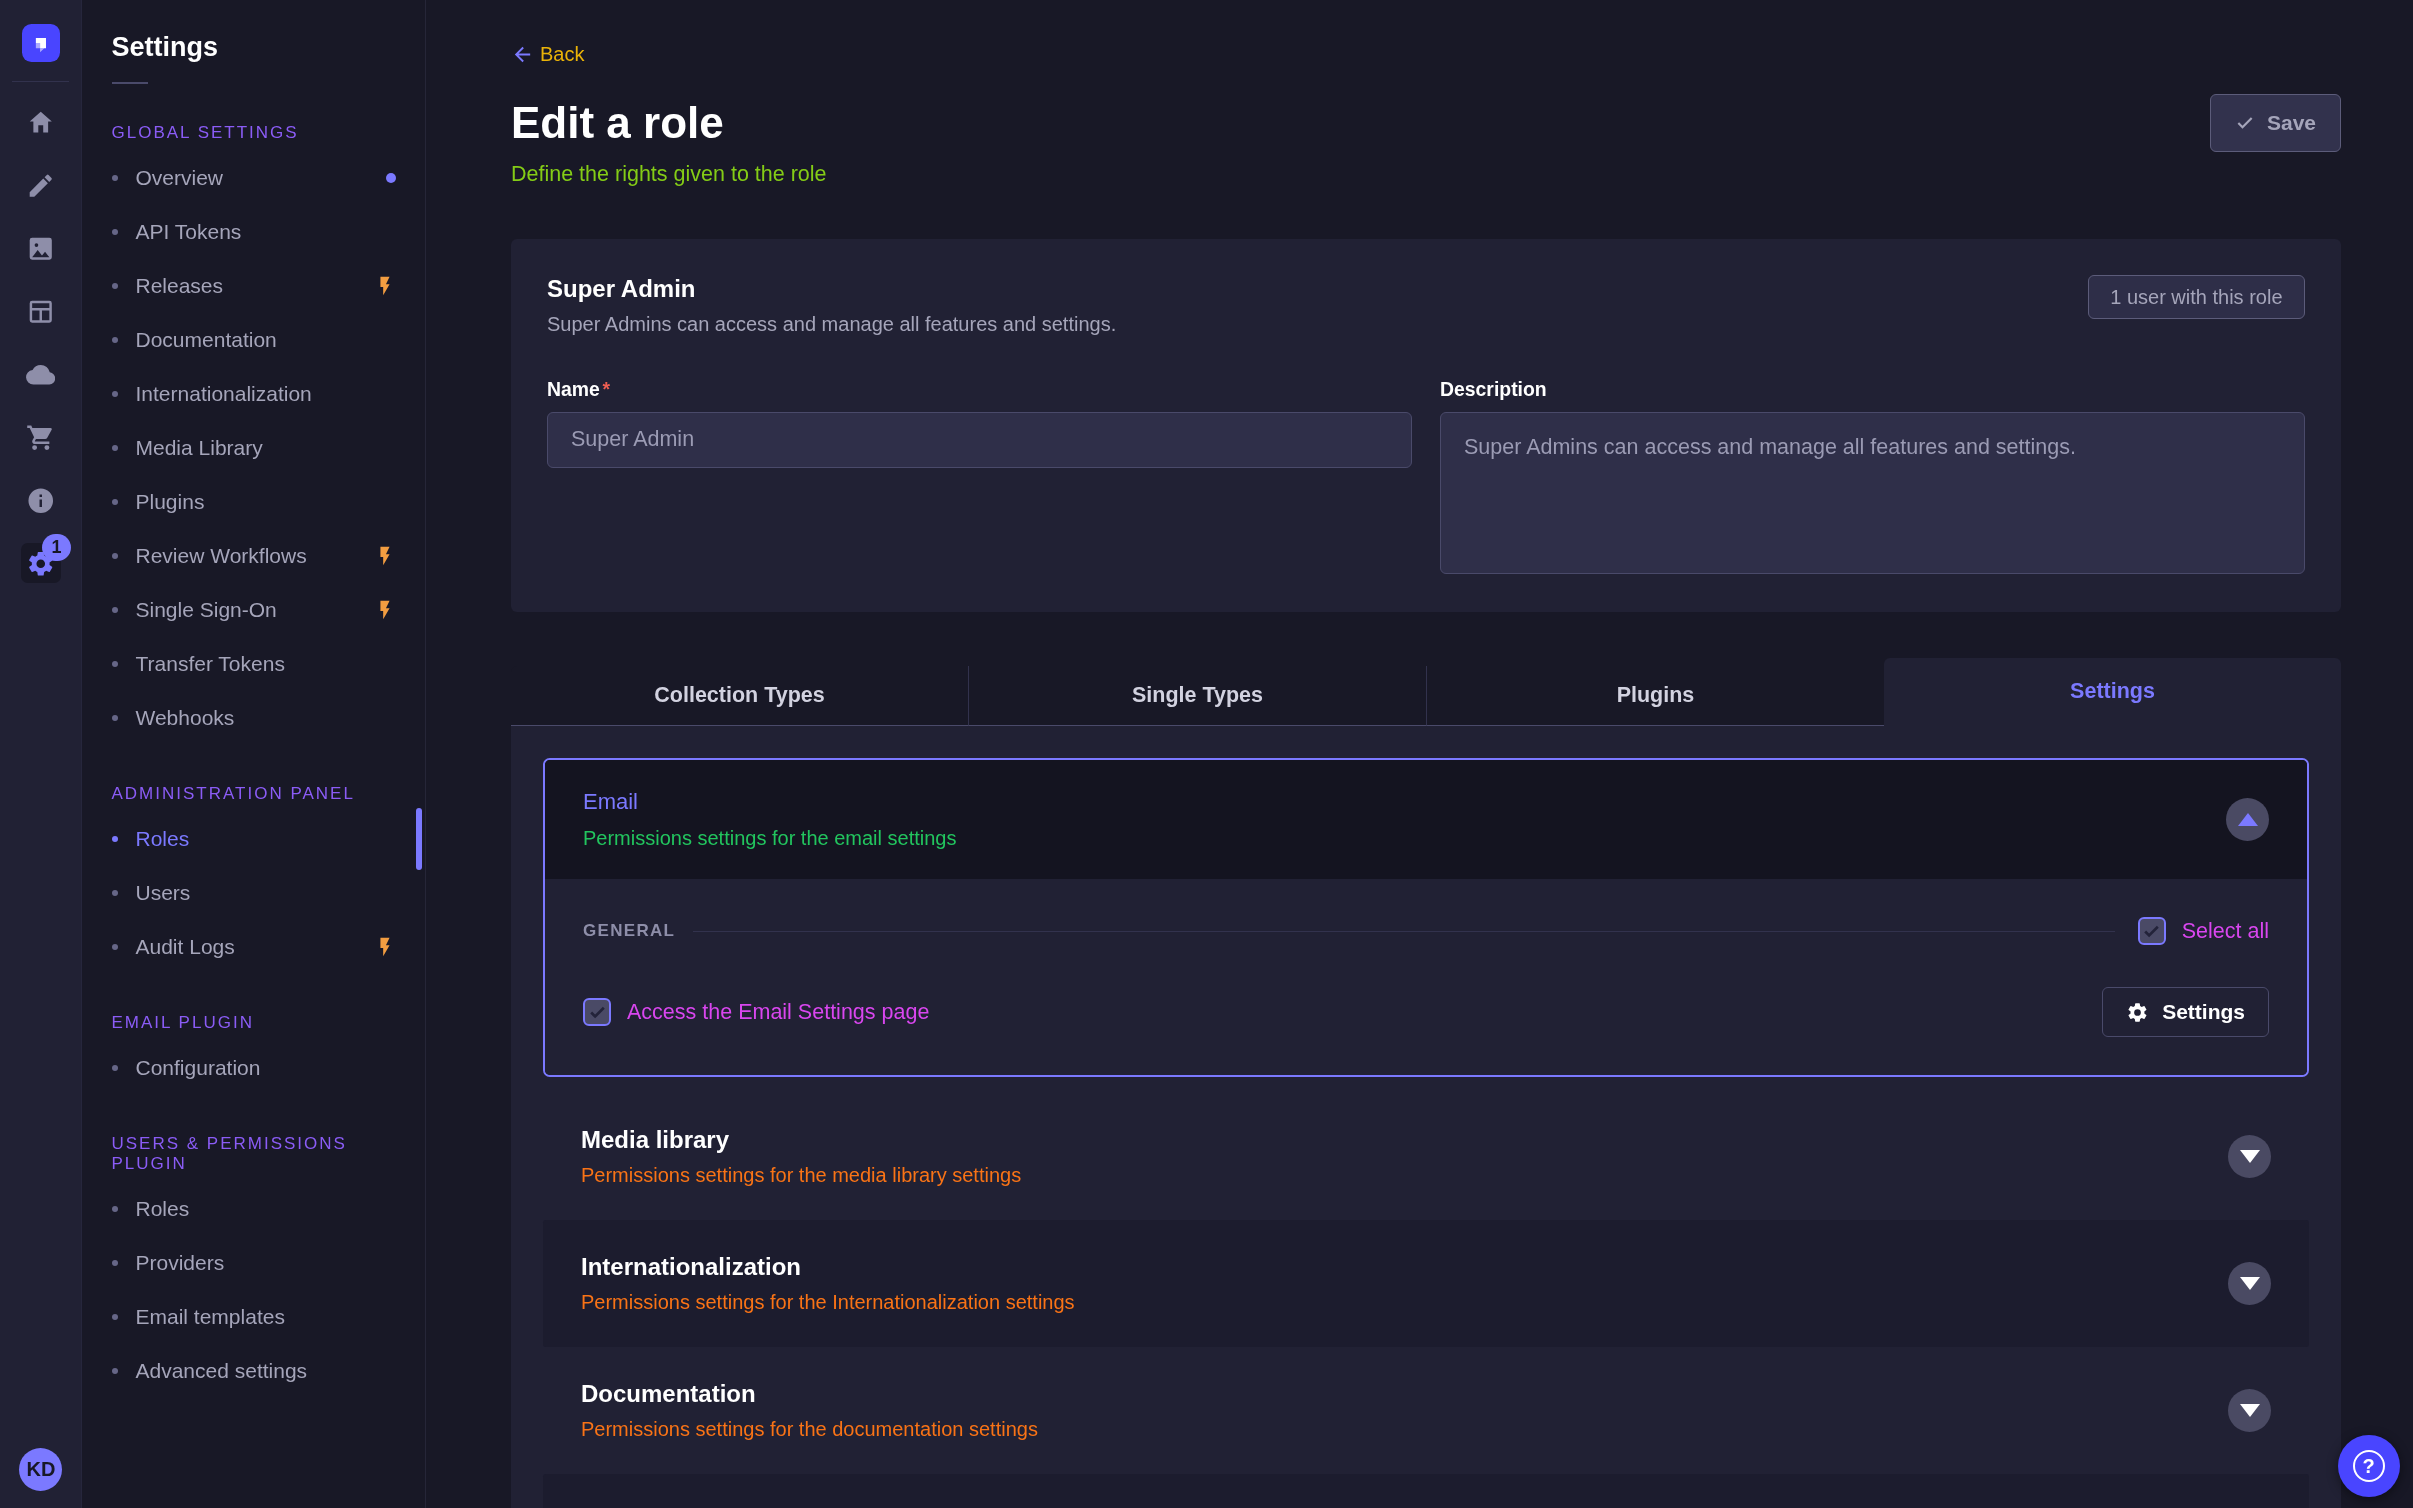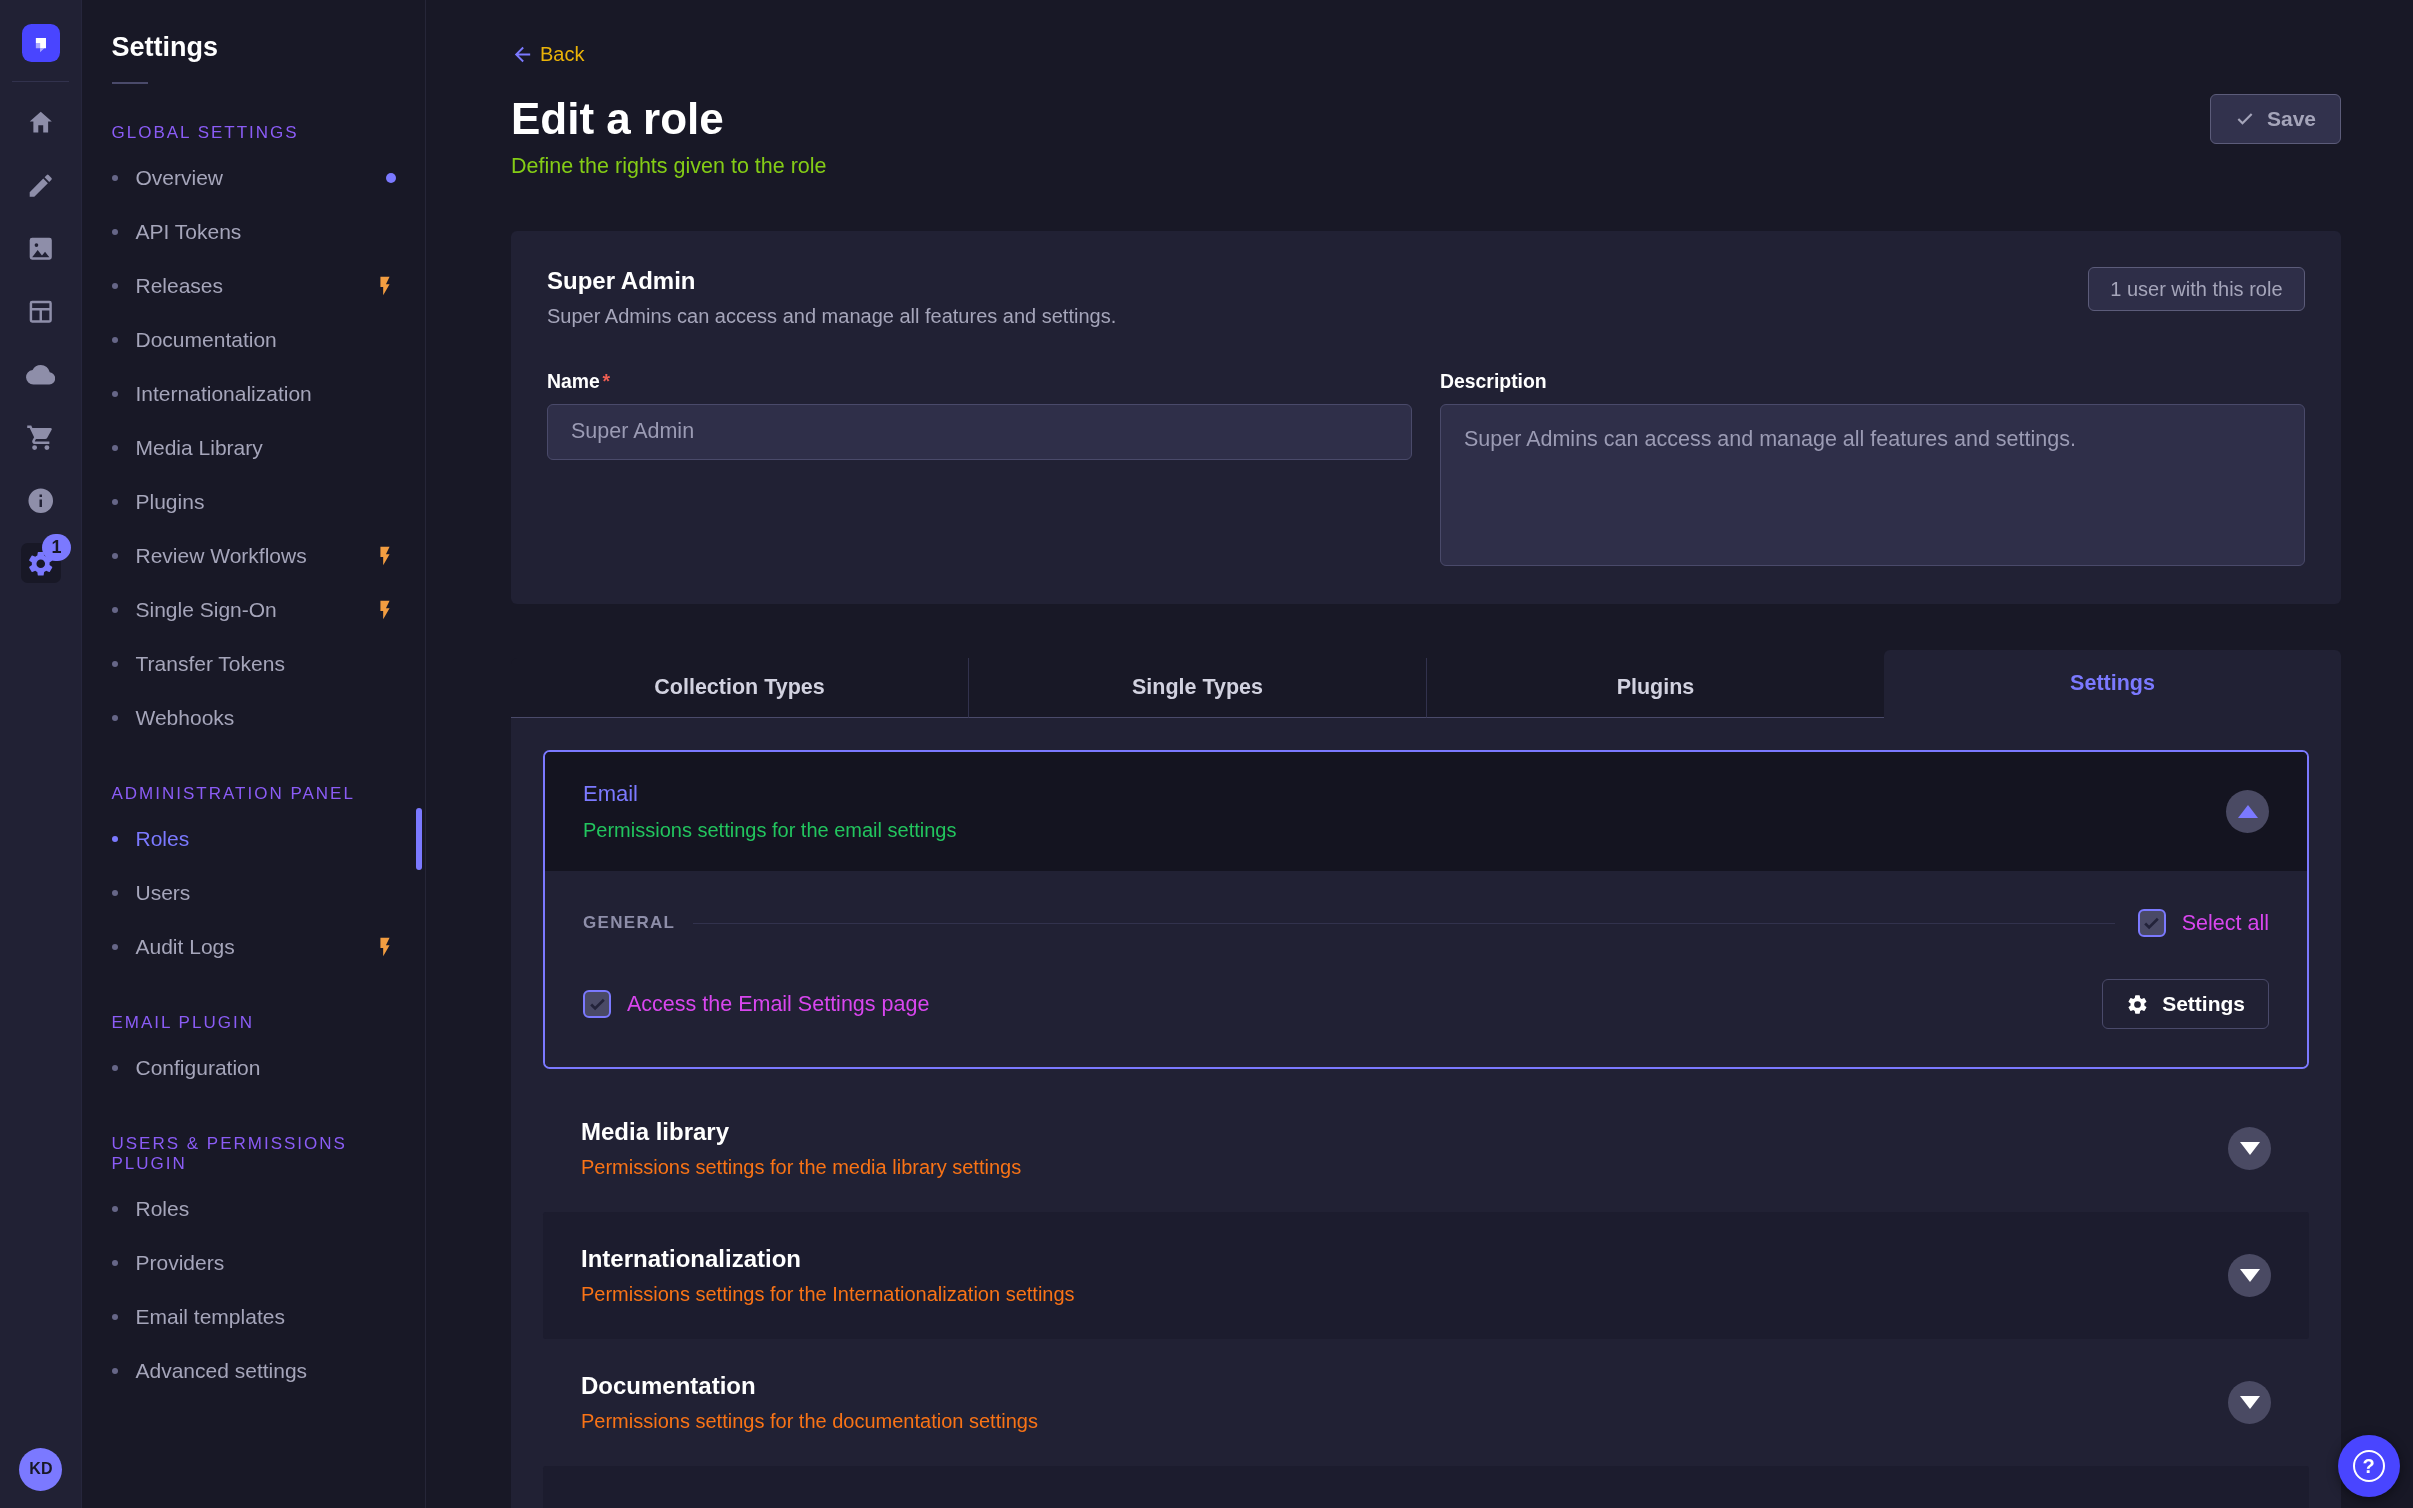--- a/index.html
+++ b/index.html
@@ -10,21 +10,21 @@
   
   .rail { width:82px; background:#212134; position:relative; flex-shrink:0; border-right:0.7px solid #26263c; }
   .logo { width:38px; height:38px; border-radius:9.4px; background:#4945ff; margin:24px auto 0; display:flex; align-items:center; justify-content:center; border:none; }
   .rail-divider { height:1.3px; background:#32324d; margin:19px 12px 0; }
   .rail-items { margin-top:20px; display:flex; flex-direction:column; align-items:center; gap:23px; }
   .rail-item { width:40px; height:40px; border-radius:6.7px; background:transparent; border:none; display:flex; align-items:center; justify-content:center; position:relative; }
   .rail-item svg { width:29.5px; height:29.5px; fill:#8e8ea9; }
   .rail-item.active { background:#181826; }
   .rail-item.active svg { fill:#7b79ff; }
   .rail-badge { position:absolute; top:-9.4px; right:-10.7px; width:29.5px; height:27px; border-radius:14.7px; background:#7b79ff; color:#181826; font-size:18px; font-weight:700; display:flex; align-items:center; justify-content:center; }
-  .avatar { position:absolute; bottom:17.4px; left:19.4px; width:43px; height:43px; border-radius:50%; background:#7b79ff; color:#181826; font-size:16px; font-weight:700; display:flex; align-items:center; justify-content:center; border:none; }
+  .avatar { position:absolute; bottom:17.4px; left:19.4px; width:43px; height:43px; border-radius:50%; background:#7b79ff; color:#181826; font-size:20px; font-weight:700; display:flex; align-items:center; justify-content:center; border:none; }
 
   
   .subnav { width:344px; background:#181826; border-right:1.3px solid #262638; padding-top:32px; position:relative; flex-shrink:0; overflow:hidden; }
   .subnav-title { font-size:27px; font-weight:700; color:#ffffff; margin-left:29.5px; }
   .subnav-title-divider { width:36px; height:2px; background:#4a4a6a; margin:19px 0 0 29.5px; }
   .subnav-section-heading { margin:39px 29.5px 0; font-size:17px; font-weight:400; letter-spacing:2px; color:#8b5cf6; }
   .subnav-list { list-style:none; margin-top:8px; }
   .subnav-item { height:54px; display:flex; align-items:center; padding:0 29.5px; color:#a5a5ba; font-size:21px; position:relative; cursor:pointer; }
   .subnav-item .bullet { width:6px; height:6px; border-radius:50%; background:#666687; margin-right:18px; flex-shrink:0; }
   .subnav-item.active { color:#7b79ff; }
@@ -33,21 +33,21 @@
   .aux { margin-left:auto; display:flex; align-items:center; }
   .bolt { width:22px; height:22px; fill:#f29d41; }
   .notif-dot { width:10px; height:10px; border-radius:50%; background:#7b79ff; }
 
   
   .main { flex:1; padding:43px 72px 0 85px; overflow:hidden; }
   .back { display:inline-flex; align-items:center; gap:6px; color:#eab308; font-size:20px; text-decoration:none; }
   .back svg { width:23px; height:23px; fill:#7b79ff; }
   .header-row { display:flex; justify-content:space-between; align-items:center; margin-top:25.5px; }
   .page-title { font-size:44px; font-weight:700; color:#ffffff; }
-  .save-btn { height:50px; padding:0 24px; border-radius:6px; background:#32324d; border:1.3px solid #5c5c7a; color:#a5a5ba; font-size:21px; font-weight:600; display:inline-flex; align-items:center; gap:12px; }
+  .save-btn { height:58px; padding:0 24px; border-radius:6px; background:#32324d; border:1.3px solid #5c5c7a; color:#a5a5ba; font-size:21px; font-weight:600; display:inline-flex; align-items:center; gap:12px; }
   .save-btn svg { width:20px; height:20px; stroke:#a5a5ba; stroke-width:2.6; fill:none; }
   .page-subtitle { margin-top:10.7px; font-size:21.5px; color:#84cc16; }
 
   
   .role-card { margin-top:52px; background:#212134; border-radius:6px; padding:36px; }
   .role-card-head { display:flex; justify-content:space-between; align-items:flex-start; }
   .role-card-title { font-size:24px; font-weight:600; color:#ffffff; }
   .role-card-sub { margin-top:10px; font-size:20px; color:#a5a5ba; }
   .users-count-btn { height:44px; padding:0 21.5px; border-radius:6px; background:#2e2e48; border:1.3px solid #5c5c7a; color:#a5a5ba; font-size:20px; }
   .fields { display:grid; grid-template-columns:1fr 1fr; gap:28px; margin-top:42px; }

